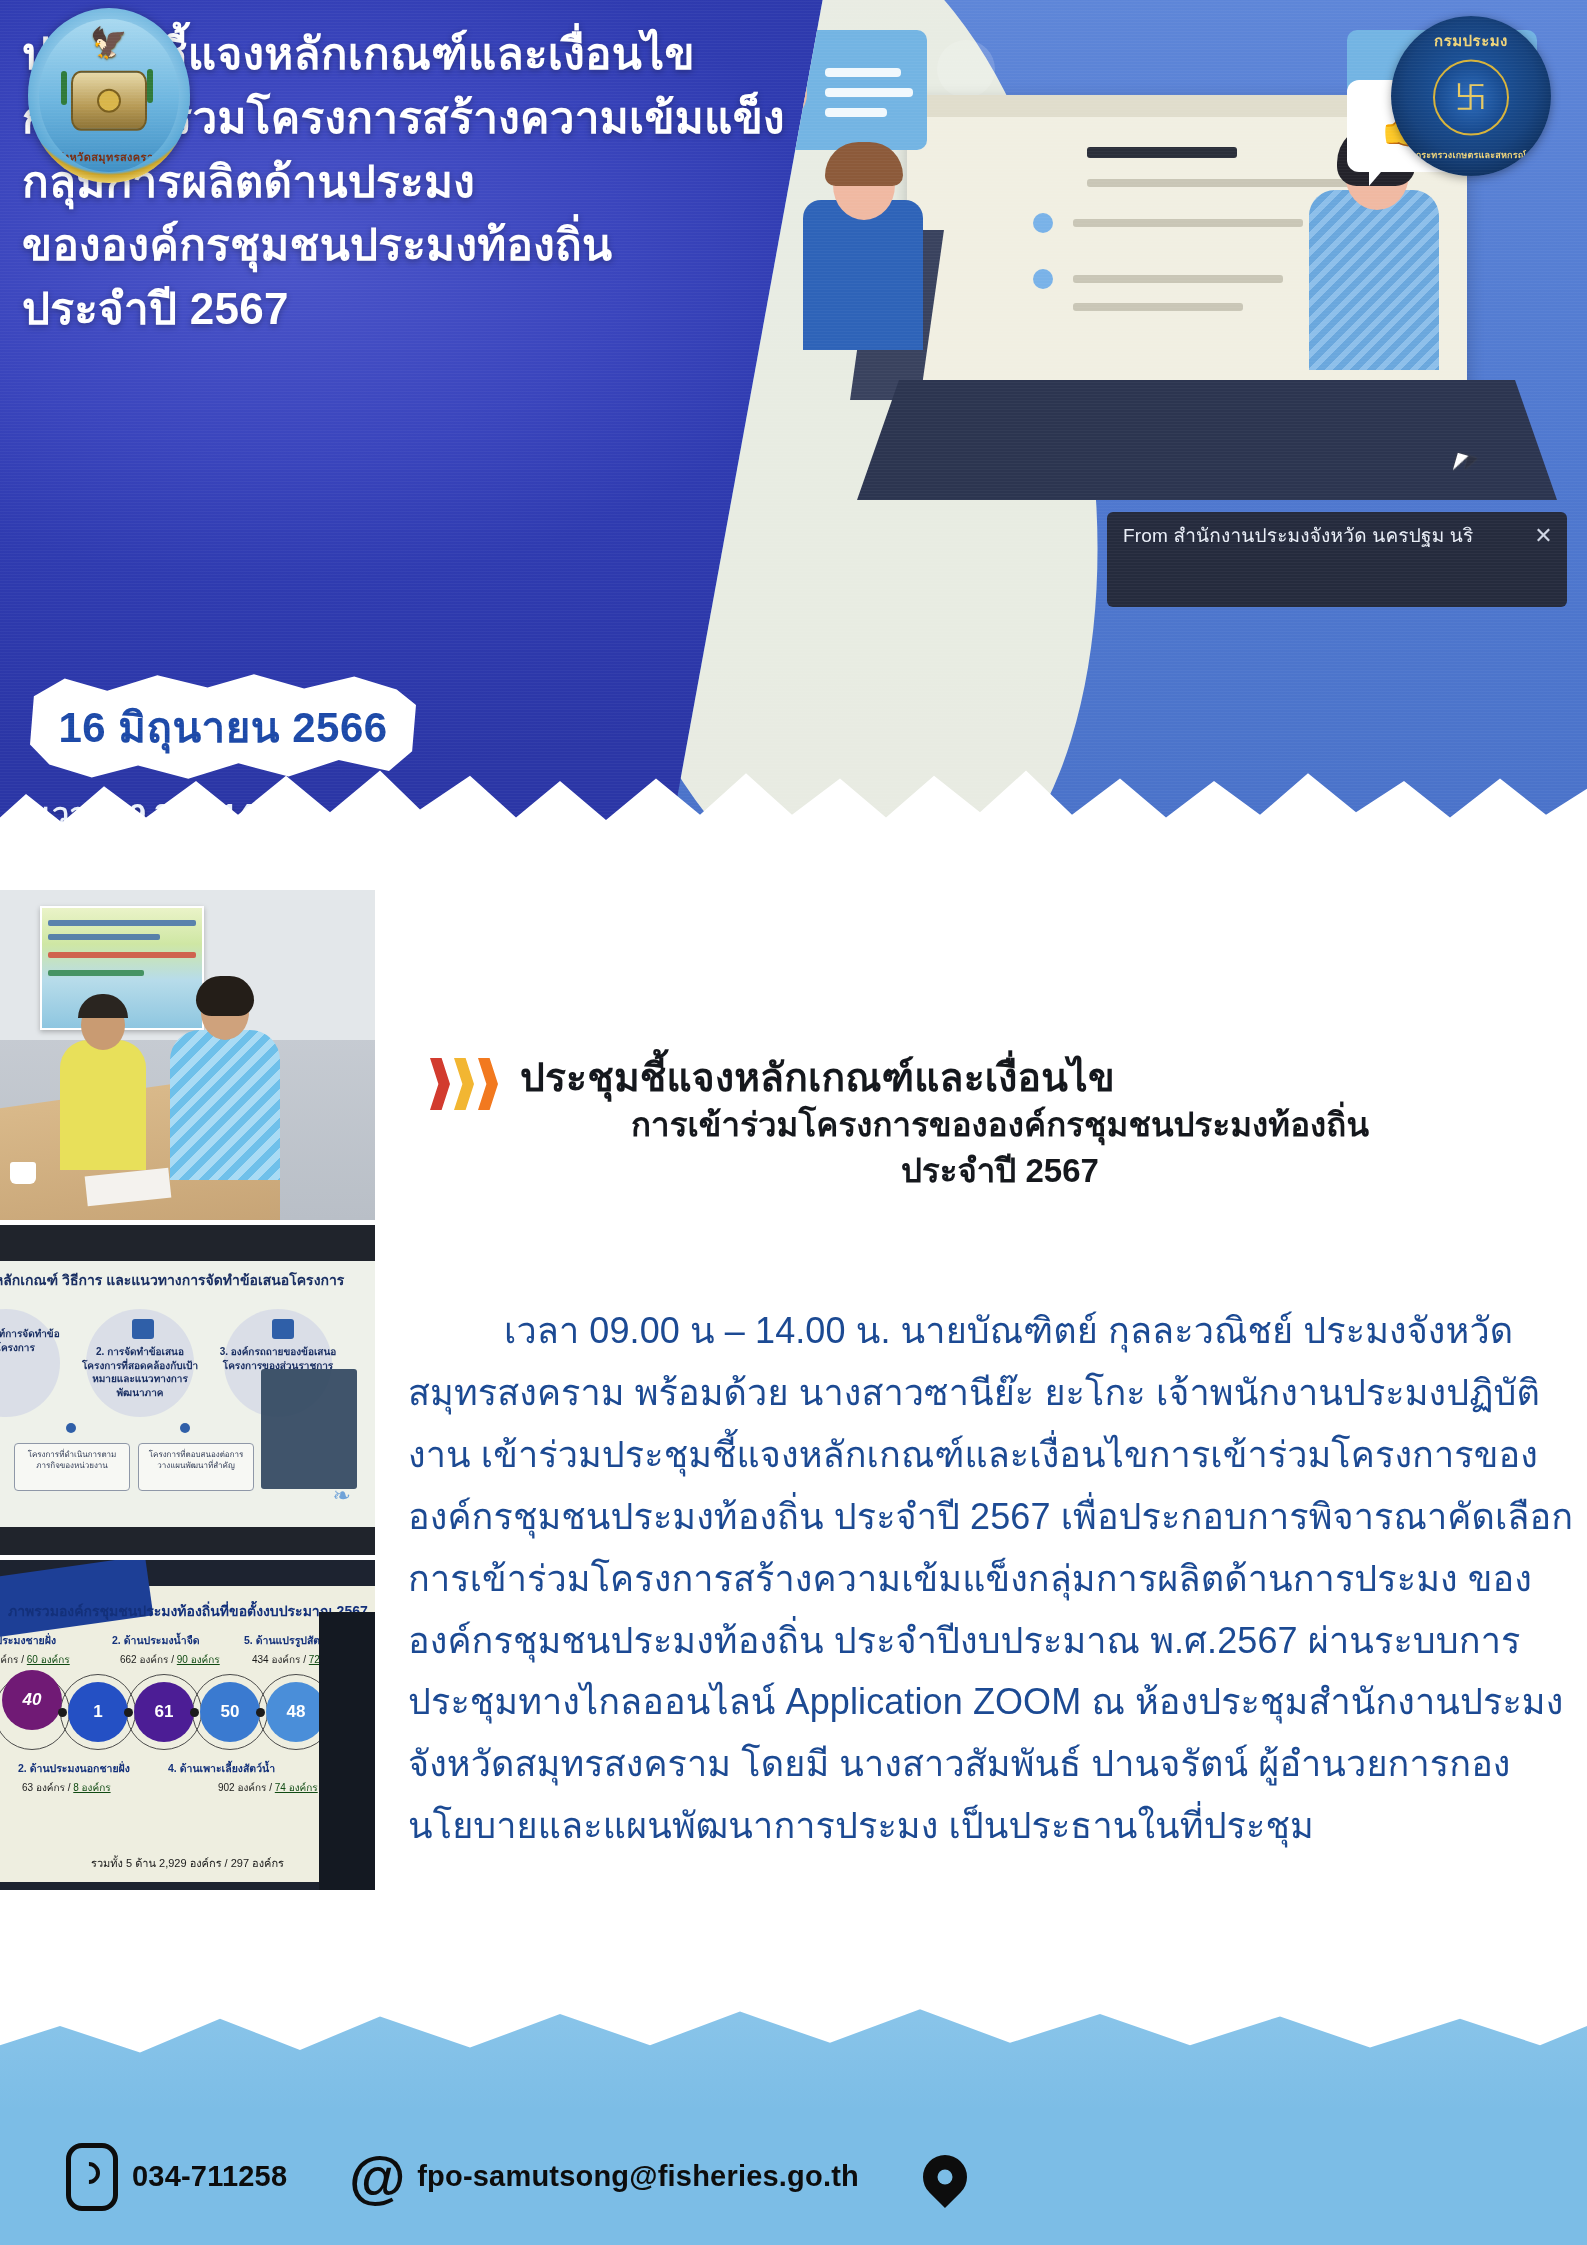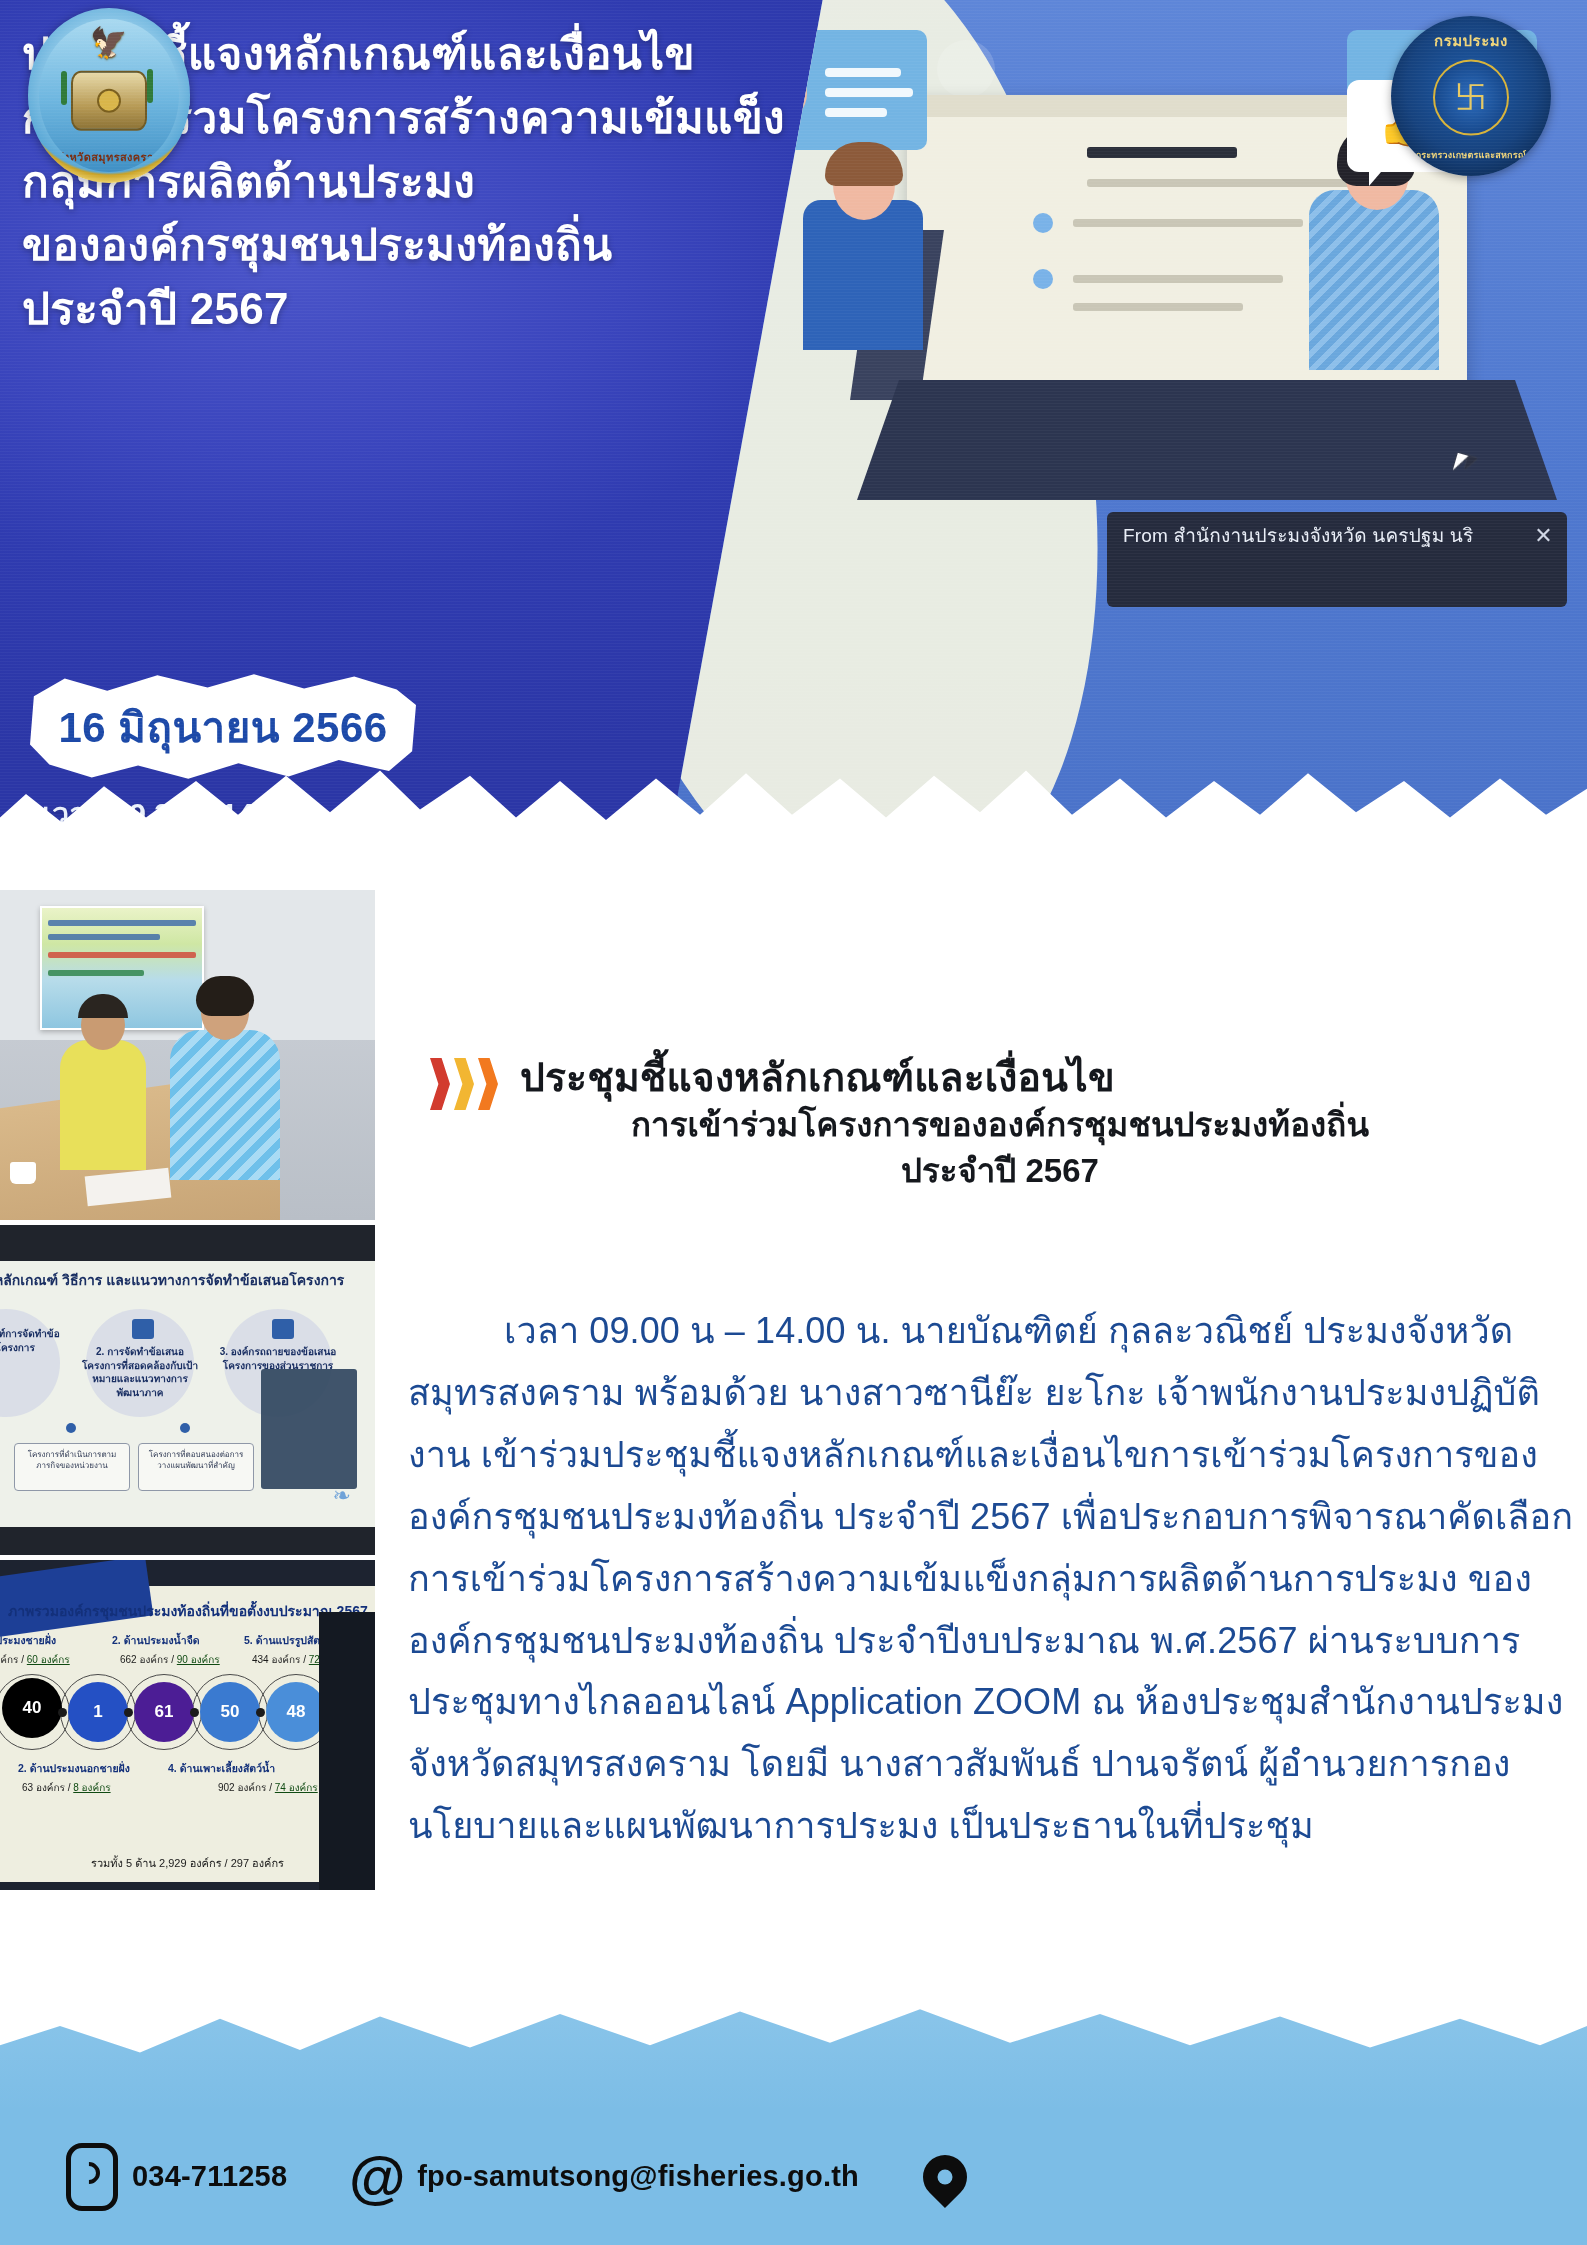--- a/index.html
+++ b/index.html
@@ -452,21 +452,21 @@
       <div class="ph3-val" style="left:252px;top:66px;">
         <span>434 องค์กร</span> / <u>72 องค์กร</u>
       </div>
 
       <div class="ph3-arc" style="left:-6px;top:88px;width:74px;height:74px;"></div>
       <div class="ph3-arc" style="left:60px;top:88px;width:74px;height:74px;"></div>
       <div class="ph3-arc" style="left:126px;top:88px;width:74px;height:74px;"></div>
       <div class="ph3-arc" style="left:192px;top:88px;width:74px;height:74px;"></div>
       <div class="ph3-arc" style="left:258px;top:88px;width:74px;height:74px;"></div>
 
-      <div class="ph3-node" style="left:2px;top:92px;width:60px;height:60px;background:#000000;">40</div>
+      <div class="ph3-node" style="left:2px;top:84px;width:60px;height:60px;background:#701a75;font-style:italic;">40</div>
       <div class="ph3-node" style="left:68px;top:96px;width:60px;height:60px;background:#2450c4;">1</div>
       <div class="ph3-node" style="left:134px;top:96px;width:60px;height:60px;background:#4c1d95;">61</div>
       <div class="ph3-node" style="left:200px;top:96px;width:60px;height:60px;background:#3a7ad0;">50</div>
       <div class="ph3-node" style="left:266px;top:96px;width:60px;height:60px;background:#4a8ed9;">48</div>
 
       <div class="ph3-dot" style="left:58px;top:122px;"></div>
       <div class="ph3-dot" style="left:124px;top:122px;"></div>
       <div class="ph3-dot" style="left:190px;top:122px;"></div>
       <div class="ph3-dot" style="left:256px;top:122px;"></div>
       <div class="ph3-dot" style="left:322px;top:122px;"></div>

